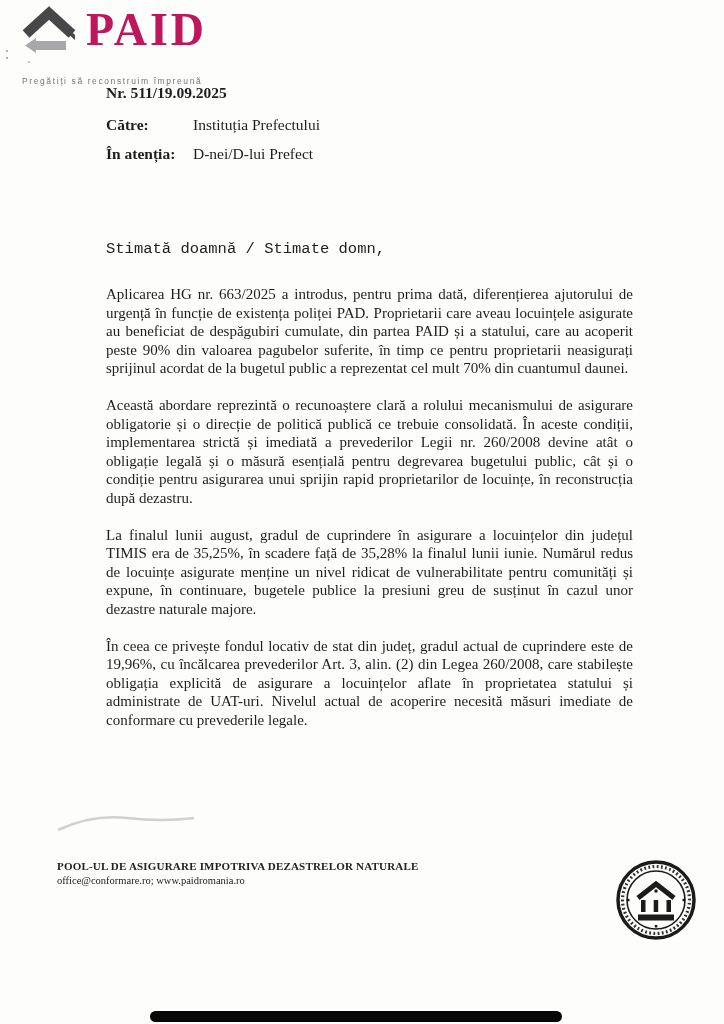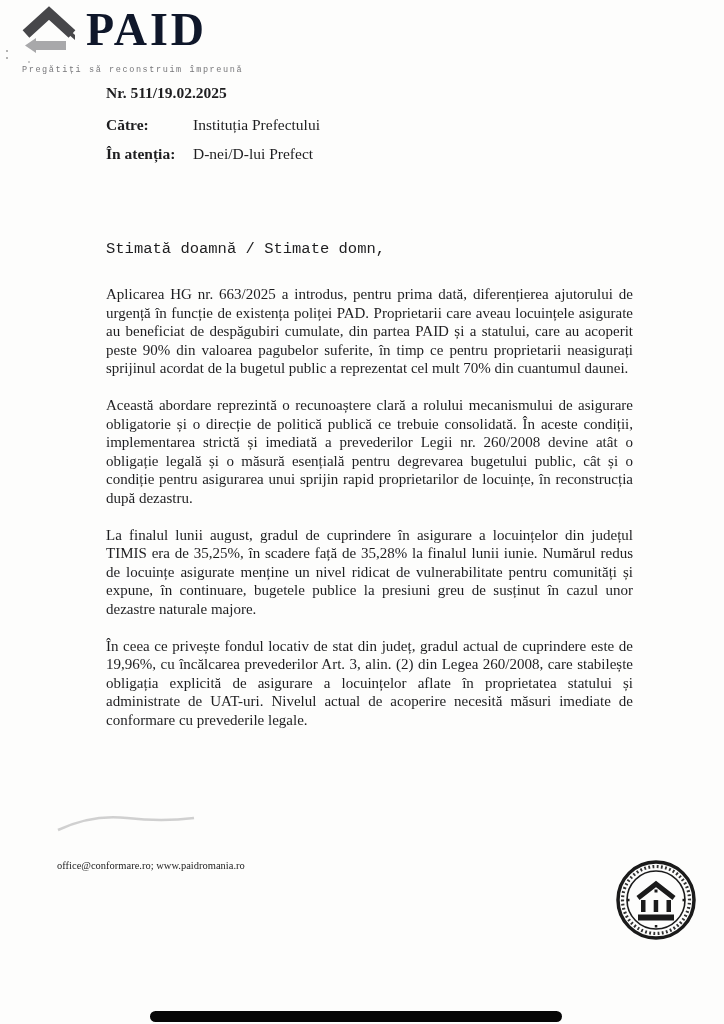--- a/index.html
+++ b/index.html
@@ -6,26 +6,26 @@
   .page{
     position:relative;width:724px;height:1024px;background:#fdfdfc;
     font-family:"Liberation Serif", serif;color:#1e1e20;overflow:hidden;
     margin:0 auto;
   }
   
   .letterhead{position:absolute;left:22px;top:6px;}
   .brandrow{display:flex;align-items:flex-start;}
   .logo-mark{width:56px;height:52px;}
   .brand-name{
-    font-size:46px;font-weight:700;letter-spacing:3px;color:#0f172a;
+    font-size:46px;font-weight:700;letter-spacing:3px;color:#be185d;
     line-height:48px;margin-left:8px;font-family:"Liberation Serif", serif;
   }
   .tagline{
-    font-size:8.5px;letter-spacing:1.6px;color:#77777a;margin-top:3px;
-    font-family:Liberation Mono, monospace;
+    font-size:8.5px;letter-spacing:1.6px;color:#77777a;margin-top:14px;
+    font-family:Liberation Sans, sans-serif;
   }
   
   .ref-number{position:absolute;left:106px;top:84px;font-size:15.5px;font-weight:700;}
   .addr-row{position:absolute;left:106px;display:flex;font-size:15.5px;}
   .addr-row .lbl{font-weight:700;width:87px;flex:0 0 87px;}
   .row-catre{top:116px;}
   .row-atentia{top:145px;}
   
   .body-block{position:absolute;left:106px;top:240px;width:527px;}
   .salutation{font-size:15.5px;margin:0 0 27px 0;font-family:Liberation Mono, monospace;}
@@ -60,21 +60,21 @@
       </span>
       <span class="brand-name">PAID</span>
     </div>
     <div class="tagline">Pregătiți să reconstruim împreună</div>
   </div>
 
   <div class="speck" style="left:6px;top:50px;"></div>
   <div class="speck" style="left:6px;top:57px;"></div>
   <div class="speck" style="left:28px;top:61px;opacity:.7;"></div>
 
-  <div class="ref-number">Nr. 511/19.02.2025</div>
+  <div class="ref-number">Nr. 511/19.09.2025</div>
 
   <div class="addr-row row-atentia">
     <span class="lbl">În atenția:</span>
     <span>D-nei/D-lui Prefect</span>
   </div>
 
   <div class="addr-row row-catre">
     <span class="lbl">Către:</span>
     <span>Instituția Prefectului</span>
   </div>
@@ -87,20 +87,21 @@
     <p class="para">În ceea ce privește fondul locativ de stat din județ, gradul actual de cuprindere este de 19,96%, cu încălcarea prevederilor Art. 3, alin. (2) din Legea 260/2008, care stabilește obligația explicită de asigurare a locuințelor aflate în proprietatea statului și administrate de UAT-uri. Nivelul actual de acoperire necesită măsuri imediate de conformare cu prevederile legale.</p>
   </div>
 
   <span class="smudge">
     <svg width="150" height="30" viewBox="0 0 150 30" aria-hidden="true">
       <path d="M6 24 Q40 8 75 12 T142 12" fill="none" stroke="#c8c8c8" stroke-width="2.5" opacity="0.85"></path>
     </svg>
   </span>
 
   <div class="footer">
+    <div class="company">POOL-UL DE ASIGURARE IMPOTRIVA DEZASTRELOR NATURALE</div>
     <div>office@conformare.ro; www.paidromania.ro</div>
   </div>
 
   <span class="seal">
     <svg width="84" height="84" viewBox="0 0 84 84" aria-hidden="true">
       <circle cx="42" cy="42" r="38" fill="none" stroke="#1b1b1b" stroke-width="3.5"></circle>
       <circle cx="42" cy="42" r="29" fill="none" stroke="#1b1b1b" stroke-width="1.6"></circle>
       <circle cx="42" cy="42" r="33.5" fill="none" stroke="#1b1b1b" stroke-width="3.2" stroke-dasharray="1.8 2.4" opacity="0.9" transform="rotate(30 42 42)" stroke-dashoffset="2"></circle>
       <rect x="40.5" y="31.5" width="3" height="3" fill="#1b1b1b"></rect>
       <path d="M24 40 L42 26 L60 40" fill="none" stroke="#1b1b1b" stroke-width="5"></path>

